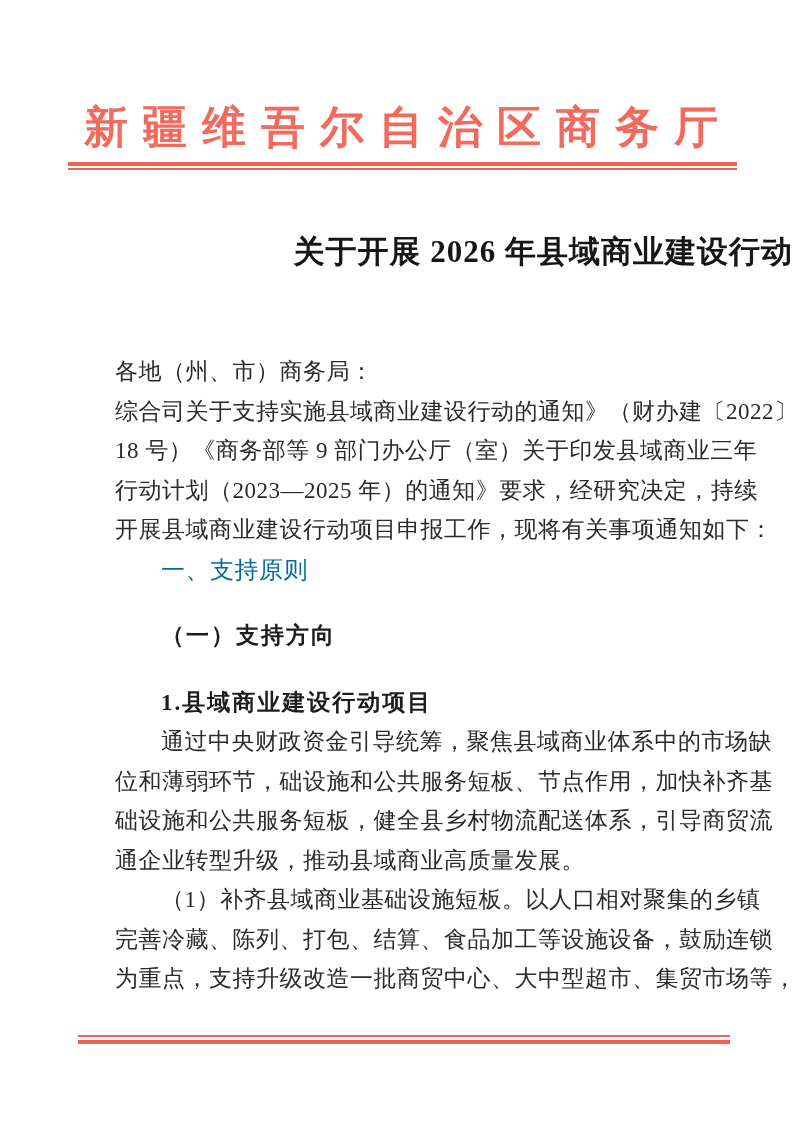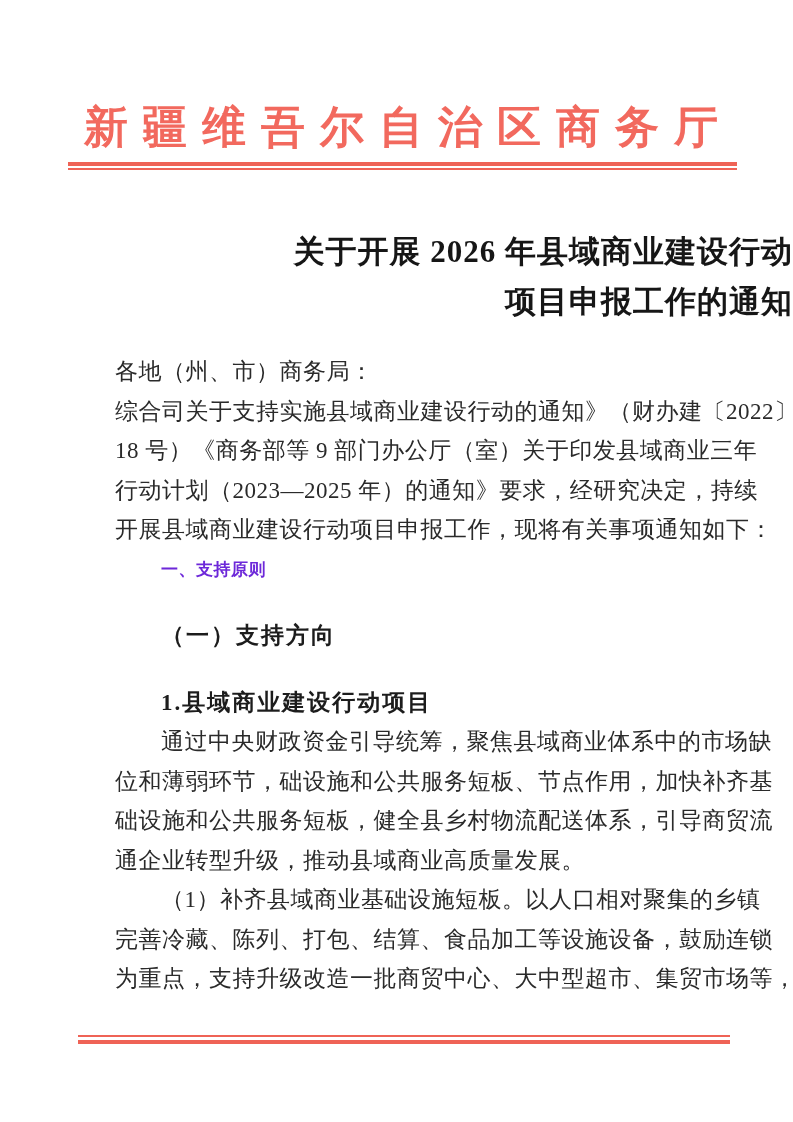--- a/index.html
+++ b/index.html
@@ -66,24 +66,24 @@
     left: 115px;
     width: 640px;
     color: #2a2a2a;
     font-size: 23px;
     line-height: 39.5px;
     letter-spacing: 0.5px;
   }
   .line { white-space: nowrap; }
   .indent { text-indent: 46px; }
   .heading-hei {
-    font-weight: bold;
-    color: #6d28d9;
+    font-weight: normal;
+    color: #0369a1;
     font-family: "Liberation Sans", "DejaVu Sans", sans-serif;
-    font-size: 17px;
+    font-size: 24px;
   }
   .heading-kai {
     font-weight: bold;
     color: #1c1c1c;
     letter-spacing: 2px;
     margin-top: 27px;
   }
 
   
   .footer-rule {
@@ -104,21 +104,20 @@
   <div class="org-name">新疆维吾尔自治区商务厅</div>
 
   <div class="header-rule">
     <div class="rule-thick"></div>
     <div class="rule-gap"></div>
     <div class="rule-thin"></div>
   </div>
 
   <div class="doc-title">
     <div>关于开展 2026 年县域商业建设行动</div>
-    <div>项目申报工作的通知</div>
   </div>
 
   <div class="body-text">
     <div class="line">各地（州、市）商务局：</div>
     <div class="line">综合司关于支持实施县域商业建设行动的通知》（财办建〔2022〕</div>
     <div class="line">18 号）《商务部等 9 部门办公厅（室）关于印发县域商业三年</div>
     <div class="line">行动计划（2023—2025 年）的通知》要求，经研究决定，持续</div>
     <div class="line">开展县域商业建设行动项目申报工作，现将有关事项通知如下：</div>
     <div class="line indent heading-hei">一、支持原则</div>
     <div class="line indent heading-kai">（一）支持方向</div>

